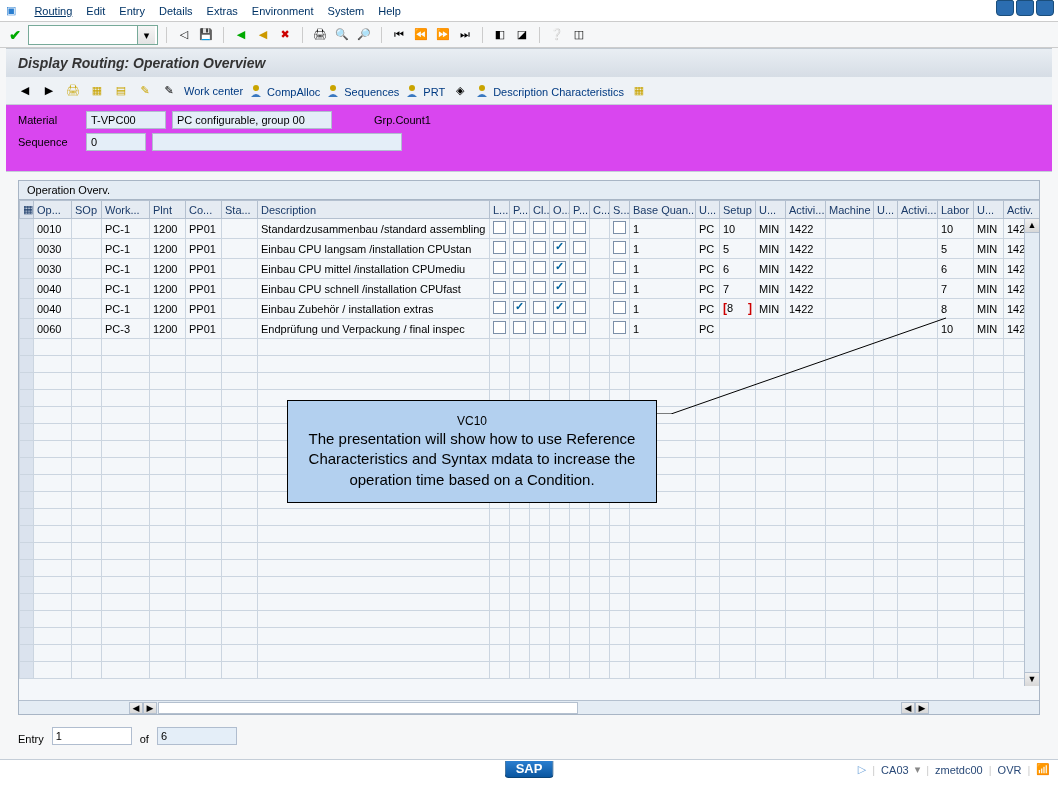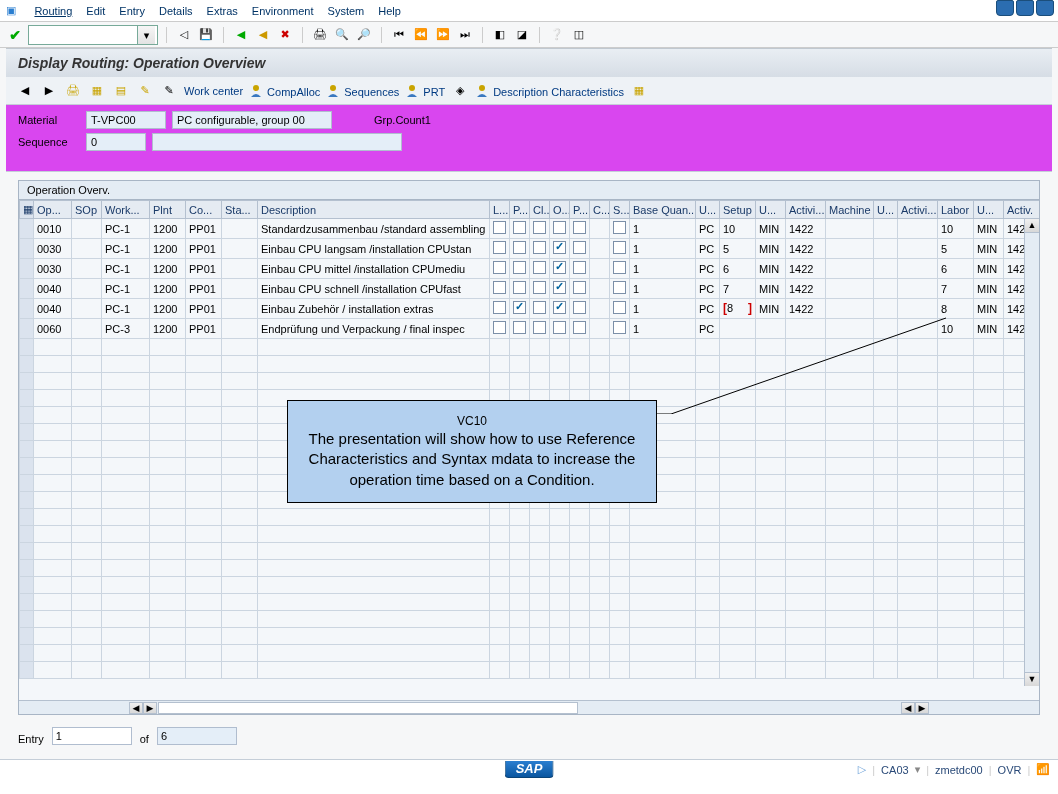--- a/index.html
+++ b/index.html
@@ -40,21 +40,21 @@
   .hs-btn{width:14px;height:12px;background:linear-gradient(#f0f0f0,#d8d8d8);border:1px solid #b4c0cf;text-align:center;line-height:10px;font-size:9px;cursor:pointer;}
   .hs-track{flex:0 0 420px;height:12px;border:1px solid #b4c0cf;background:#fff;margin:0 1px;position:relative;}
   .hs-spacer{flex:1;}
   .callout { position:absolute; left:268px; top:200px; width:370px; background:#b3d0ef; border:1px solid #000; padding:12px 16px; text-align:center; font-family:Arial; font-size:15px; line-height:1.35;}
   .callout .h { font-size:12px; }
   svg.callout-line { position:absolute; left:637px; top:114px; pointer-events:none;}
   .red-bracket-l, .red-bracket-r { color:#c00; font-weight:bold; font-size:12px; line-height:13px;}
   .footer { padding:8px 12px; display:flex; align-items:flex-end; gap:8px;}
   .footer input{border:1px solid #b0bdcf;height:18px;width:80px;font-size:11px;padding:0 3px;}
   .statusbar { border-top:1px solid #c5ced8; height:20px; display:flex; justify-content:flex-end; align-items:center; gap:6px; padding:0 8px; font-size:11px; color:#2a4a78;}
-  .statusbar .sap-logo{position:absolute;left:50%;transform:translateX(-50%);font-weight:bold;font-style:italic;color:#fff;background:linear-gradient(#2a7ed0,#0a56a0);padding:0 10px 1px;border-radius:0 0 4px 4px;font-size:13px;border:1px solid #0a4478;border-top:0;}
+  .statusbar .sap-logo{position:absolute;left:50%;transform:translateX(-50%);font-weight:bold;color:#fff;background:linear-gradient(#2a7ed0,#0a56a0);padding:0 10px 1px;border-radius:0 0 4px 4px;font-size:13px;border:1px solid #0a4478;border-top:0;}
   .svgi{width:14px;height:14px;vertical-align:middle}
   .col-select{width:14px;background:#dbe3ee !important;}
 </style>
 </head>
 <body>
 
 <div class="window-controls">
   <div></div>
   <div></div>
   <div></div>

